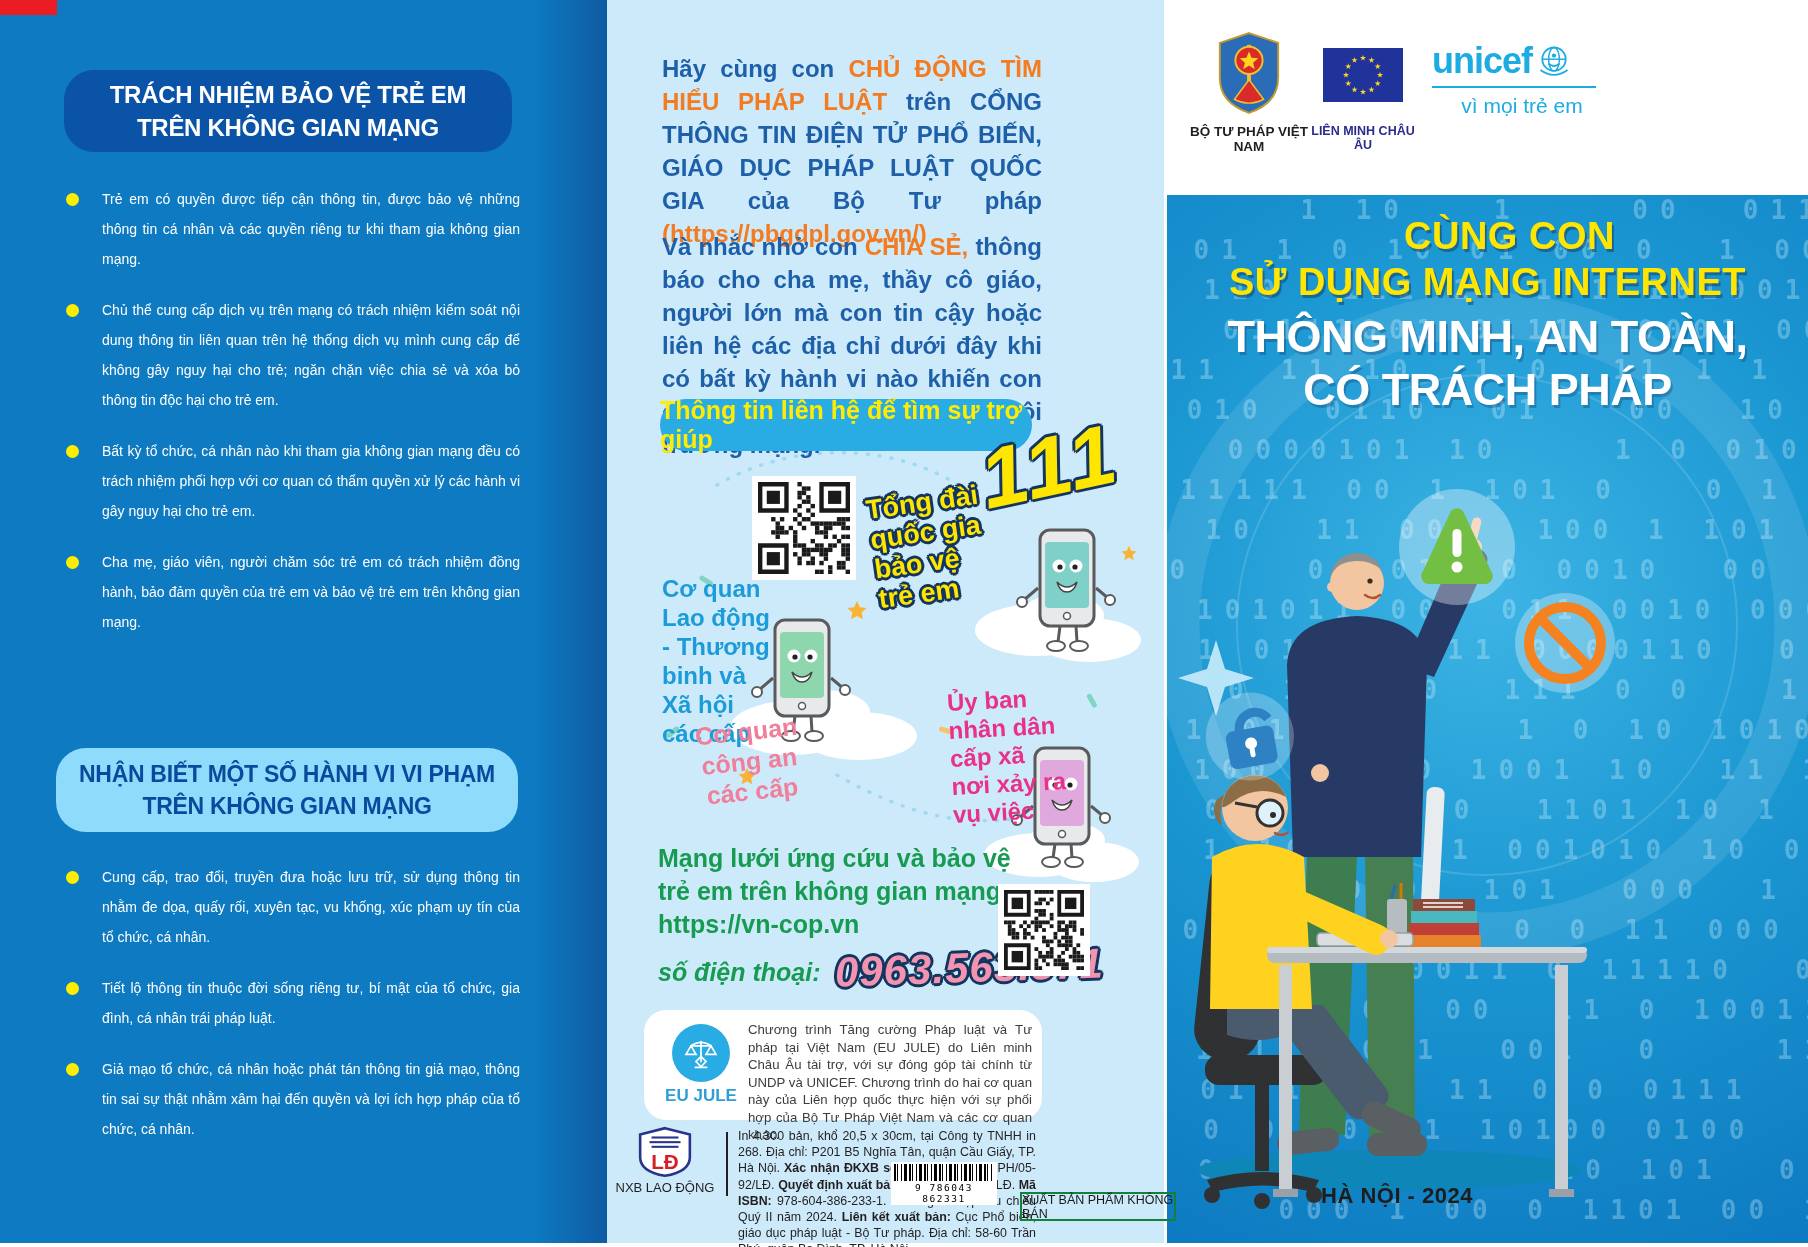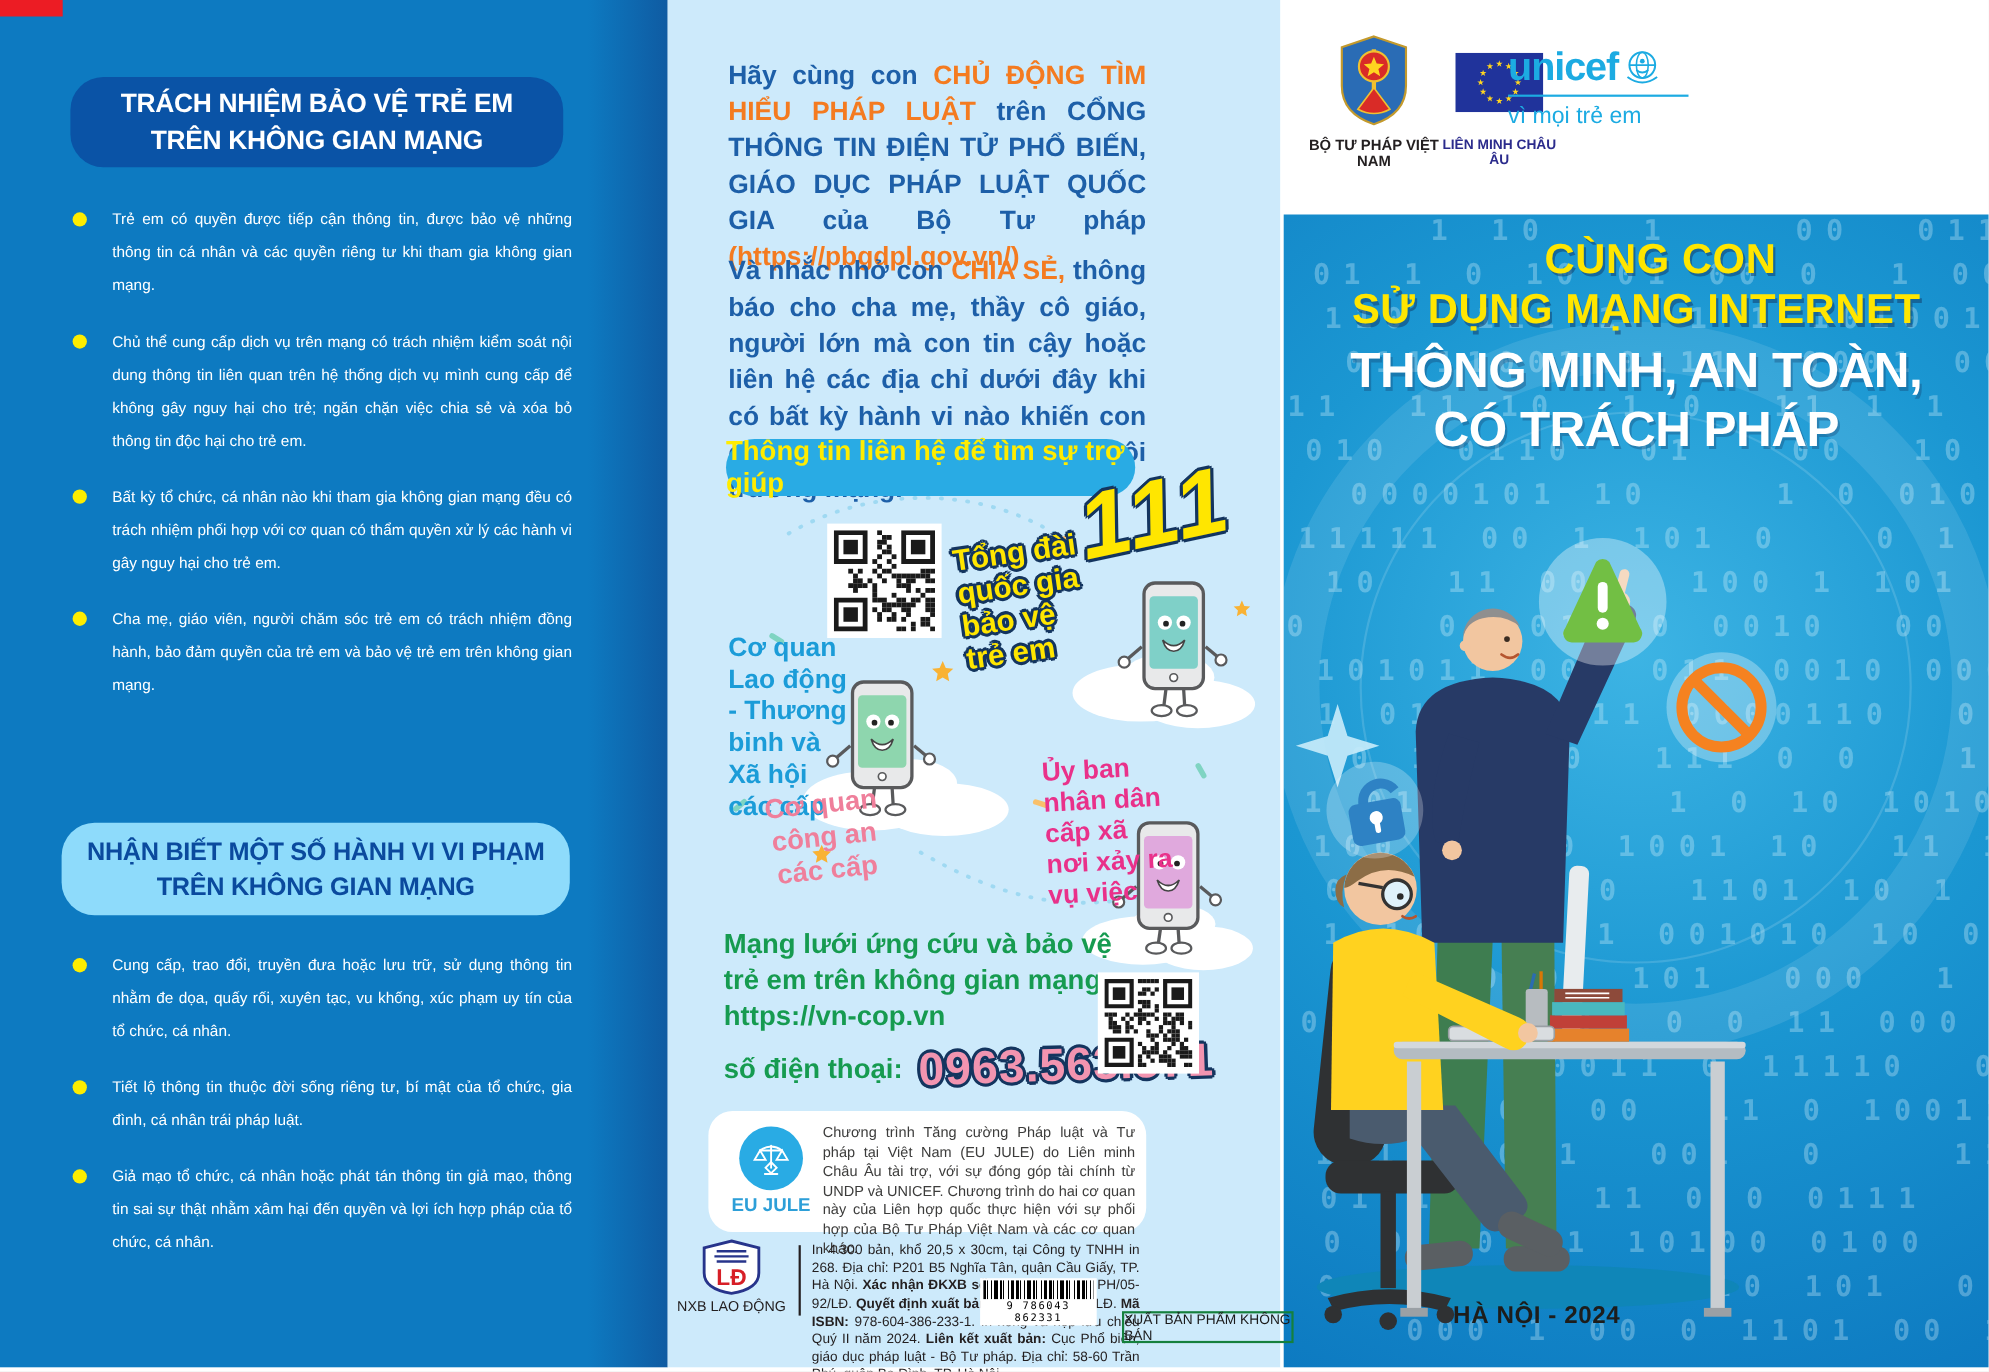--- a/index.html
+++ b/index.html
@@ -43,21 +43,21 @@
   .hotline-number{left:980px;top:418px;color:#ffe600;font-weight:800;font-style:italic;
         font-size:84px;transform:rotate(-12deg);letter-spacing:4px;z-index:3;}
   .label-labor{left:662px;top:574px;color:#1b9cd8;font-weight:800;font-size:24px;line-height:29px;
         white-space:pre-line;z-index:3;}
   .label-police{left:698px;top:716px;color:#ef7f9b;font-weight:800;font-size:25px;line-height:30px;
         transform:rotate(-6deg);white-space:pre-line;text-align:center;z-index:3;}
   .label-committee{left:950px;top:686px;color:#e9318a;font-weight:800;font-size:24px;line-height:28px;
         transform:rotate(-3deg);white-space:pre-line;z-index:3;}
   .network-block{left:658px;top:842px;color:#169b50;font-weight:800;font-size:25px;line-height:33px;
         white-space:pre-line;z-index:3;}
-  .phone-row{left:658px;top:948px;display:flex;align-items:center;z-index:3;}
+  .phone-row{left:658px;top:948px;display:flex;align-items:center;z-index:3;font-style:italic;}
   .phone-label{color:#169b50;font-weight:800;font-size:25px;}
   .phone-number{margin-left:14px;color:#f294b0;font-weight:800;font-size:42px;
         transform:rotate(-2deg) translateY(-4px);letter-spacing:1px;}
   .mid-illus{left:607px;top:430px;width:557px;height:470px;z-index:1;}
 
   .eujule-box{left:644px;top:1010px;width:398px;height:110px;background:#ffffff;border-radius:22px;z-index:2;}
   .eujule-circle{left:672px;top:1024px;width:58px;height:58px;border-radius:50%;background:#29abe4;
         display:flex;align-items:center;justify-content:center;z-index:3;}
   .eujule-name{left:660px;top:1086px;width:82px;text-align:center;color:#2d9fd8;font-weight:800;
         font-size:17px;z-index:3;}
@@ -78,21 +78,21 @@
   .not-for-sale{left:1020px;top:1192px;width:152px;height:25px;border:2px solid #15803d;
         display:flex;align-items:center;justify-content:center;font-size:12.5px;color:#1a1a1a;z-index:3;}
 
   
   .right-panel{left:1164px;top:0;width:644px;height:1243px;background:#ffffff;}
   .moj-logo{left:1214px;top:30px;width:70px;height:86px;}
   .logo-caption{position:absolute;text-align:center;font-size:13.5px;font-weight:bold;color:#231f20;}
   .moj-caption{left:1176px;top:124px;width:146px;}
   .eu-flag{left:1323px;top:48px;width:80px;height:54px;}
   .eu-caption{left:1303px;top:124px;width:120px;color:#2b2b8c;font-size:12.5px;}
-  .unicef-block{left:1371px;top:40px;width:180px;}
+  .unicef-block{left:1432px;top:40px;width:180px;text-align:center;}
   .unicef-row{display:flex;align-items:center;}
   .unicef-word{color:#1cabe2;font-weight:bold;font-size:36px;letter-spacing:-1px;}
   .unicef-globe{margin-left:4px;}
   .unicef-line{height:2px;background:#1cabe2;margin:4px 0 6px 0;width:164px;}
   .unicef-tagline{color:#1cabe2;font-size:21px;}
 
   .blue-box{left:1167px;top:195px;width:641px;height:1048px;overflow:hidden;
      background:radial-gradient(circle at 50% 38%, #3db4e4 0%, #1b97d2 48%, #0d7ac1 100%);}
   .binary-layer{position:absolute;left:0;top:0;width:100%;height:100%;overflow:hidden;}
   .brow{height:40px;font-family:"DejaVu Sans Mono",monospace;font-size:26px;font-weight:bold;

